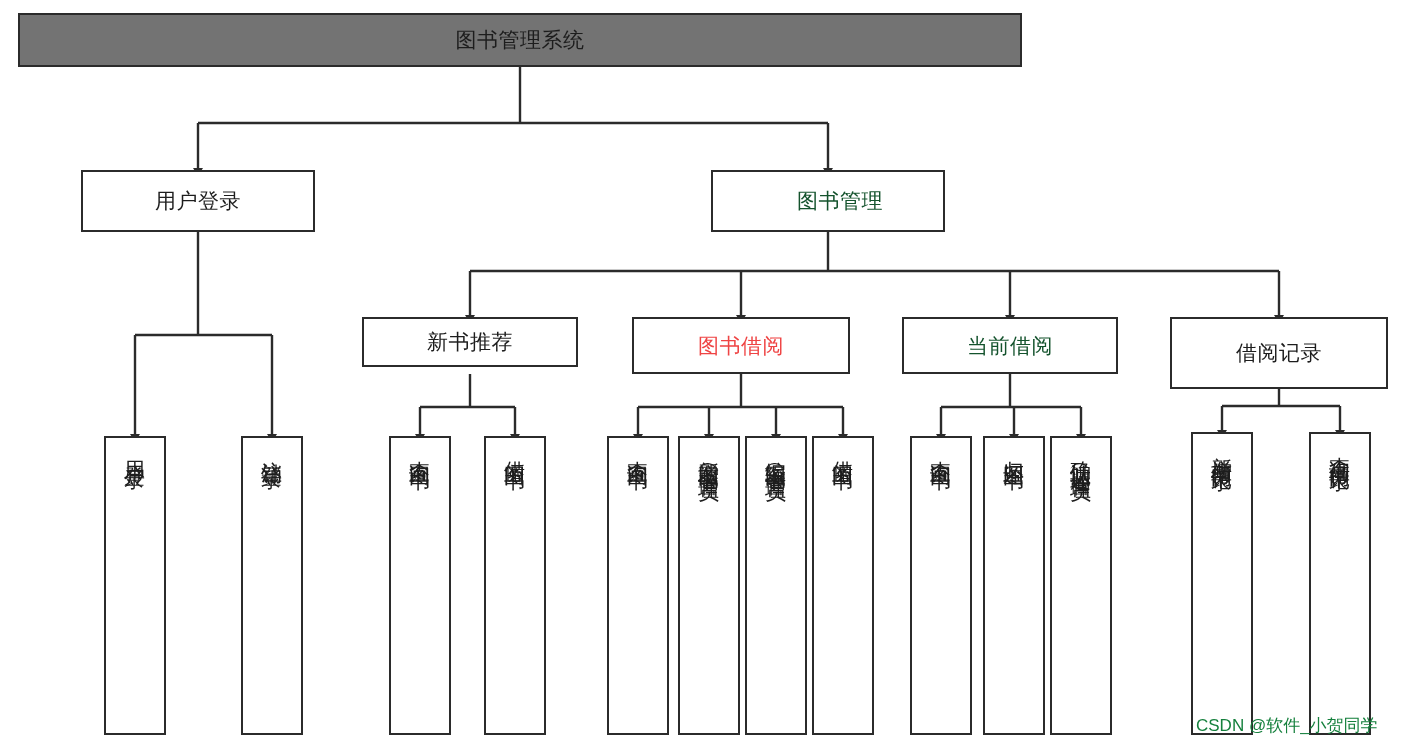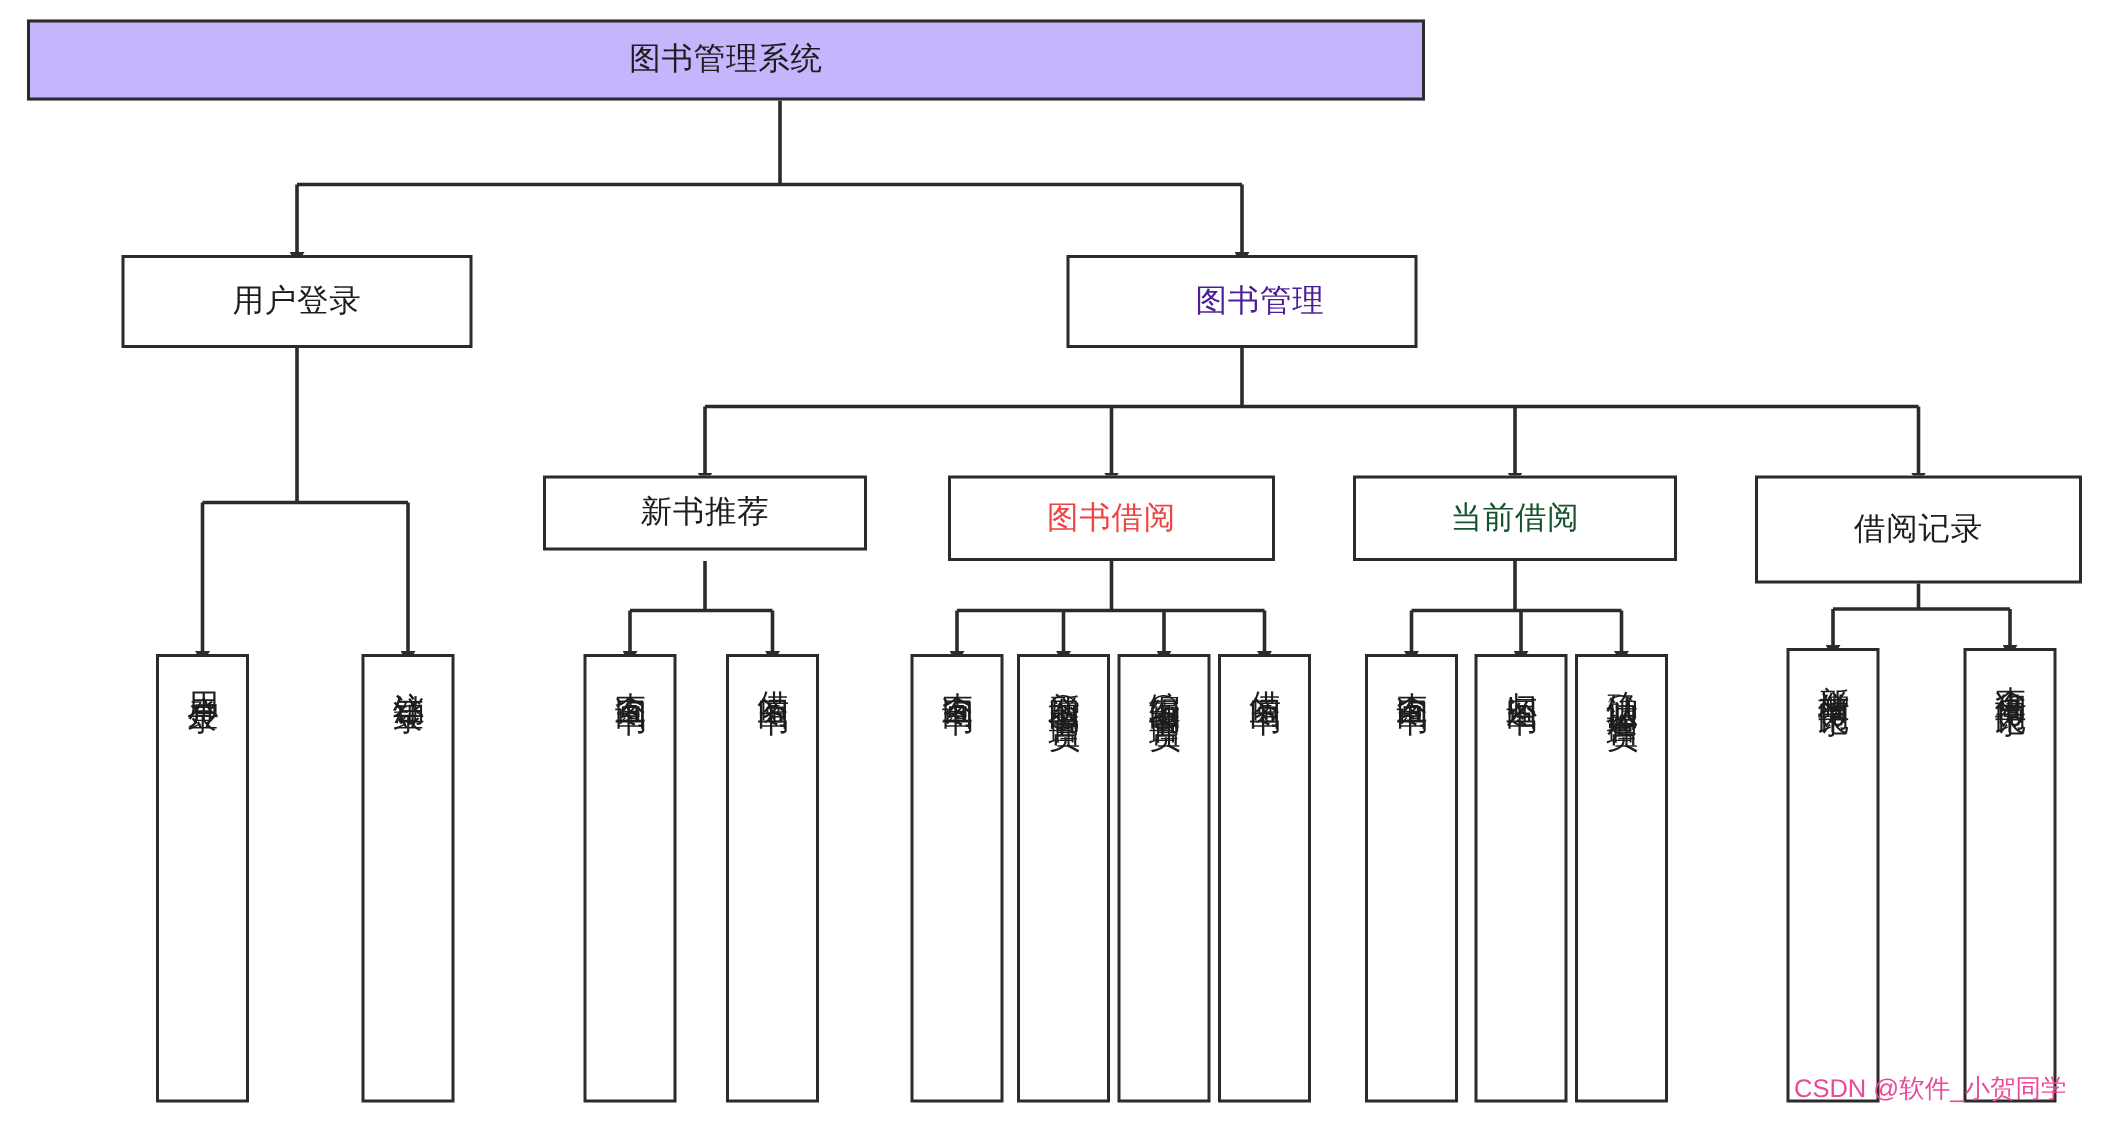--- a/index.html
+++ b/index.html
@@ -103,28 +103,28 @@
       <line x1="941" y1="407" x2="1081" y2="407" stroke="#2b2b2b" stroke-width="2.4"></line>
       <line x1="941" y1="407" x2="941" y2="435" stroke="#2b2b2b" stroke-width="2.4" marker-end="url(#arrowhead)"></line>
       <line x1="1014" y1="407" x2="1014" y2="435" stroke="#2b2b2b" stroke-width="2.4" marker-end="url(#arrowhead)"></line>
       <line x1="1081" y1="407" x2="1081" y2="435" stroke="#2b2b2b" stroke-width="2.4" marker-end="url(#arrowhead)"></line>
       <line x1="1279" y1="374" x2="1279" y2="406" stroke="#2b2b2b" stroke-width="2.4"></line>
       <line x1="1222" y1="406" x2="1340" y2="406" stroke="#2b2b2b" stroke-width="2.4"></line>
       <line x1="1222" y1="406" x2="1222" y2="431" stroke="#2b2b2b" stroke-width="2.4" marker-end="url(#arrowhead)"></line>
       <line x1="1340" y1="406" x2="1340" y2="431" stroke="#2b2b2b" stroke-width="2.4" marker-end="url(#arrowhead)"></line>
     </svg>
   <div id="node-layer">
-      <div class="node-box" style="left: 18px; top: 13px; width: 932px; height: 54px; border-color: rgb(43, 43, 43); background: #c4b5fd;">
+      <div class="node-box" style="left: 18px; top: 13px; width: 1004px; height: 54px; border-color: rgb(43, 43, 43); background: #737373;">
         <span class="node-label" style="color: rgb(29, 29, 29);">图书管理系统</span>
       </div>
       <div class="node-box" style="left: 81px; top: 170px; width: 234px; height: 62px; border-color: rgb(43, 43, 43); background: rgb(255, 255, 255);">
         <span class="node-label" style="color: rgb(29, 29, 29);">用户登录</span>
       </div>
       <div class="node-box" style="left: 711px; top: 170px; width: 234px; height: 62px; border-color: rgb(43, 43, 43); background: rgb(255, 255, 255);">
-        <span class="node-label" style="color: #4c1d95; margin-left: 24px;">图书管理</span>
+        <span class="node-label" style="color: #14532d; margin-left: 24px;">图书管理</span>
       </div>
       <div class="node-box" style="left: 362px; top: 317px; width: 216px; height: 50px; border-color: rgb(43, 43, 43); background: rgb(255, 255, 255);">
         <span class="node-label" style="color: rgb(29, 29, 29);">新书推荐</span>
       </div>
       <div class="node-box" style="left: 632px; top: 317px; width: 218px; height: 57px; border-color: rgb(43, 43, 43); background: rgb(255, 255, 255);">
         <span class="node-label" style="color: #ef4444;">图书借阅</span>
       </div>
       <div class="node-box" style="left: 902px; top: 317px; width: 216px; height: 57px; border-color: rgb(43, 43, 43); background: rgb(255, 255, 255);">
         <span class="node-label" style="color: #14532d;">当前借阅</span>
       </div>
@@ -164,14 +164,14 @@
       <div class="node-box vertical" style="left: 1050px; top: 436px; width: 62px; height: 299px; border-color: rgb(43, 43, 43); background: rgb(255, 255, 255);">
         <span class="node-label" style="color: rgb(29, 29, 29);">确认归还（管理员）</span>
       </div>
       <div class="node-box vertical" style="left: 1191px; top: 432px; width: 62px; height: 303px; border-color: rgb(43, 43, 43); background: rgb(255, 255, 255);">
         <span class="node-label" style="color: rgb(29, 29, 29);">新增借阅记录</span>
       </div>
       <div class="node-box vertical" style="left: 1309px; top: 432px; width: 62px; height: 303px; border-color: rgb(43, 43, 43); background: rgb(255, 255, 255);">
         <span class="node-label" style="color: rgb(29, 29, 29);">查询借阅记录</span>
       </div>
     </div>
-  <div class="watermark" style="left: 1196px; top: 714px; color: #ec4899;">CSDN @软件_小贺同学</div>
+  <div class="watermark" style="left: 1196px; top: 714px; color: #15803d;">CSDN @软件_小贺同学</div>
 </div>
 
 </body></html>

